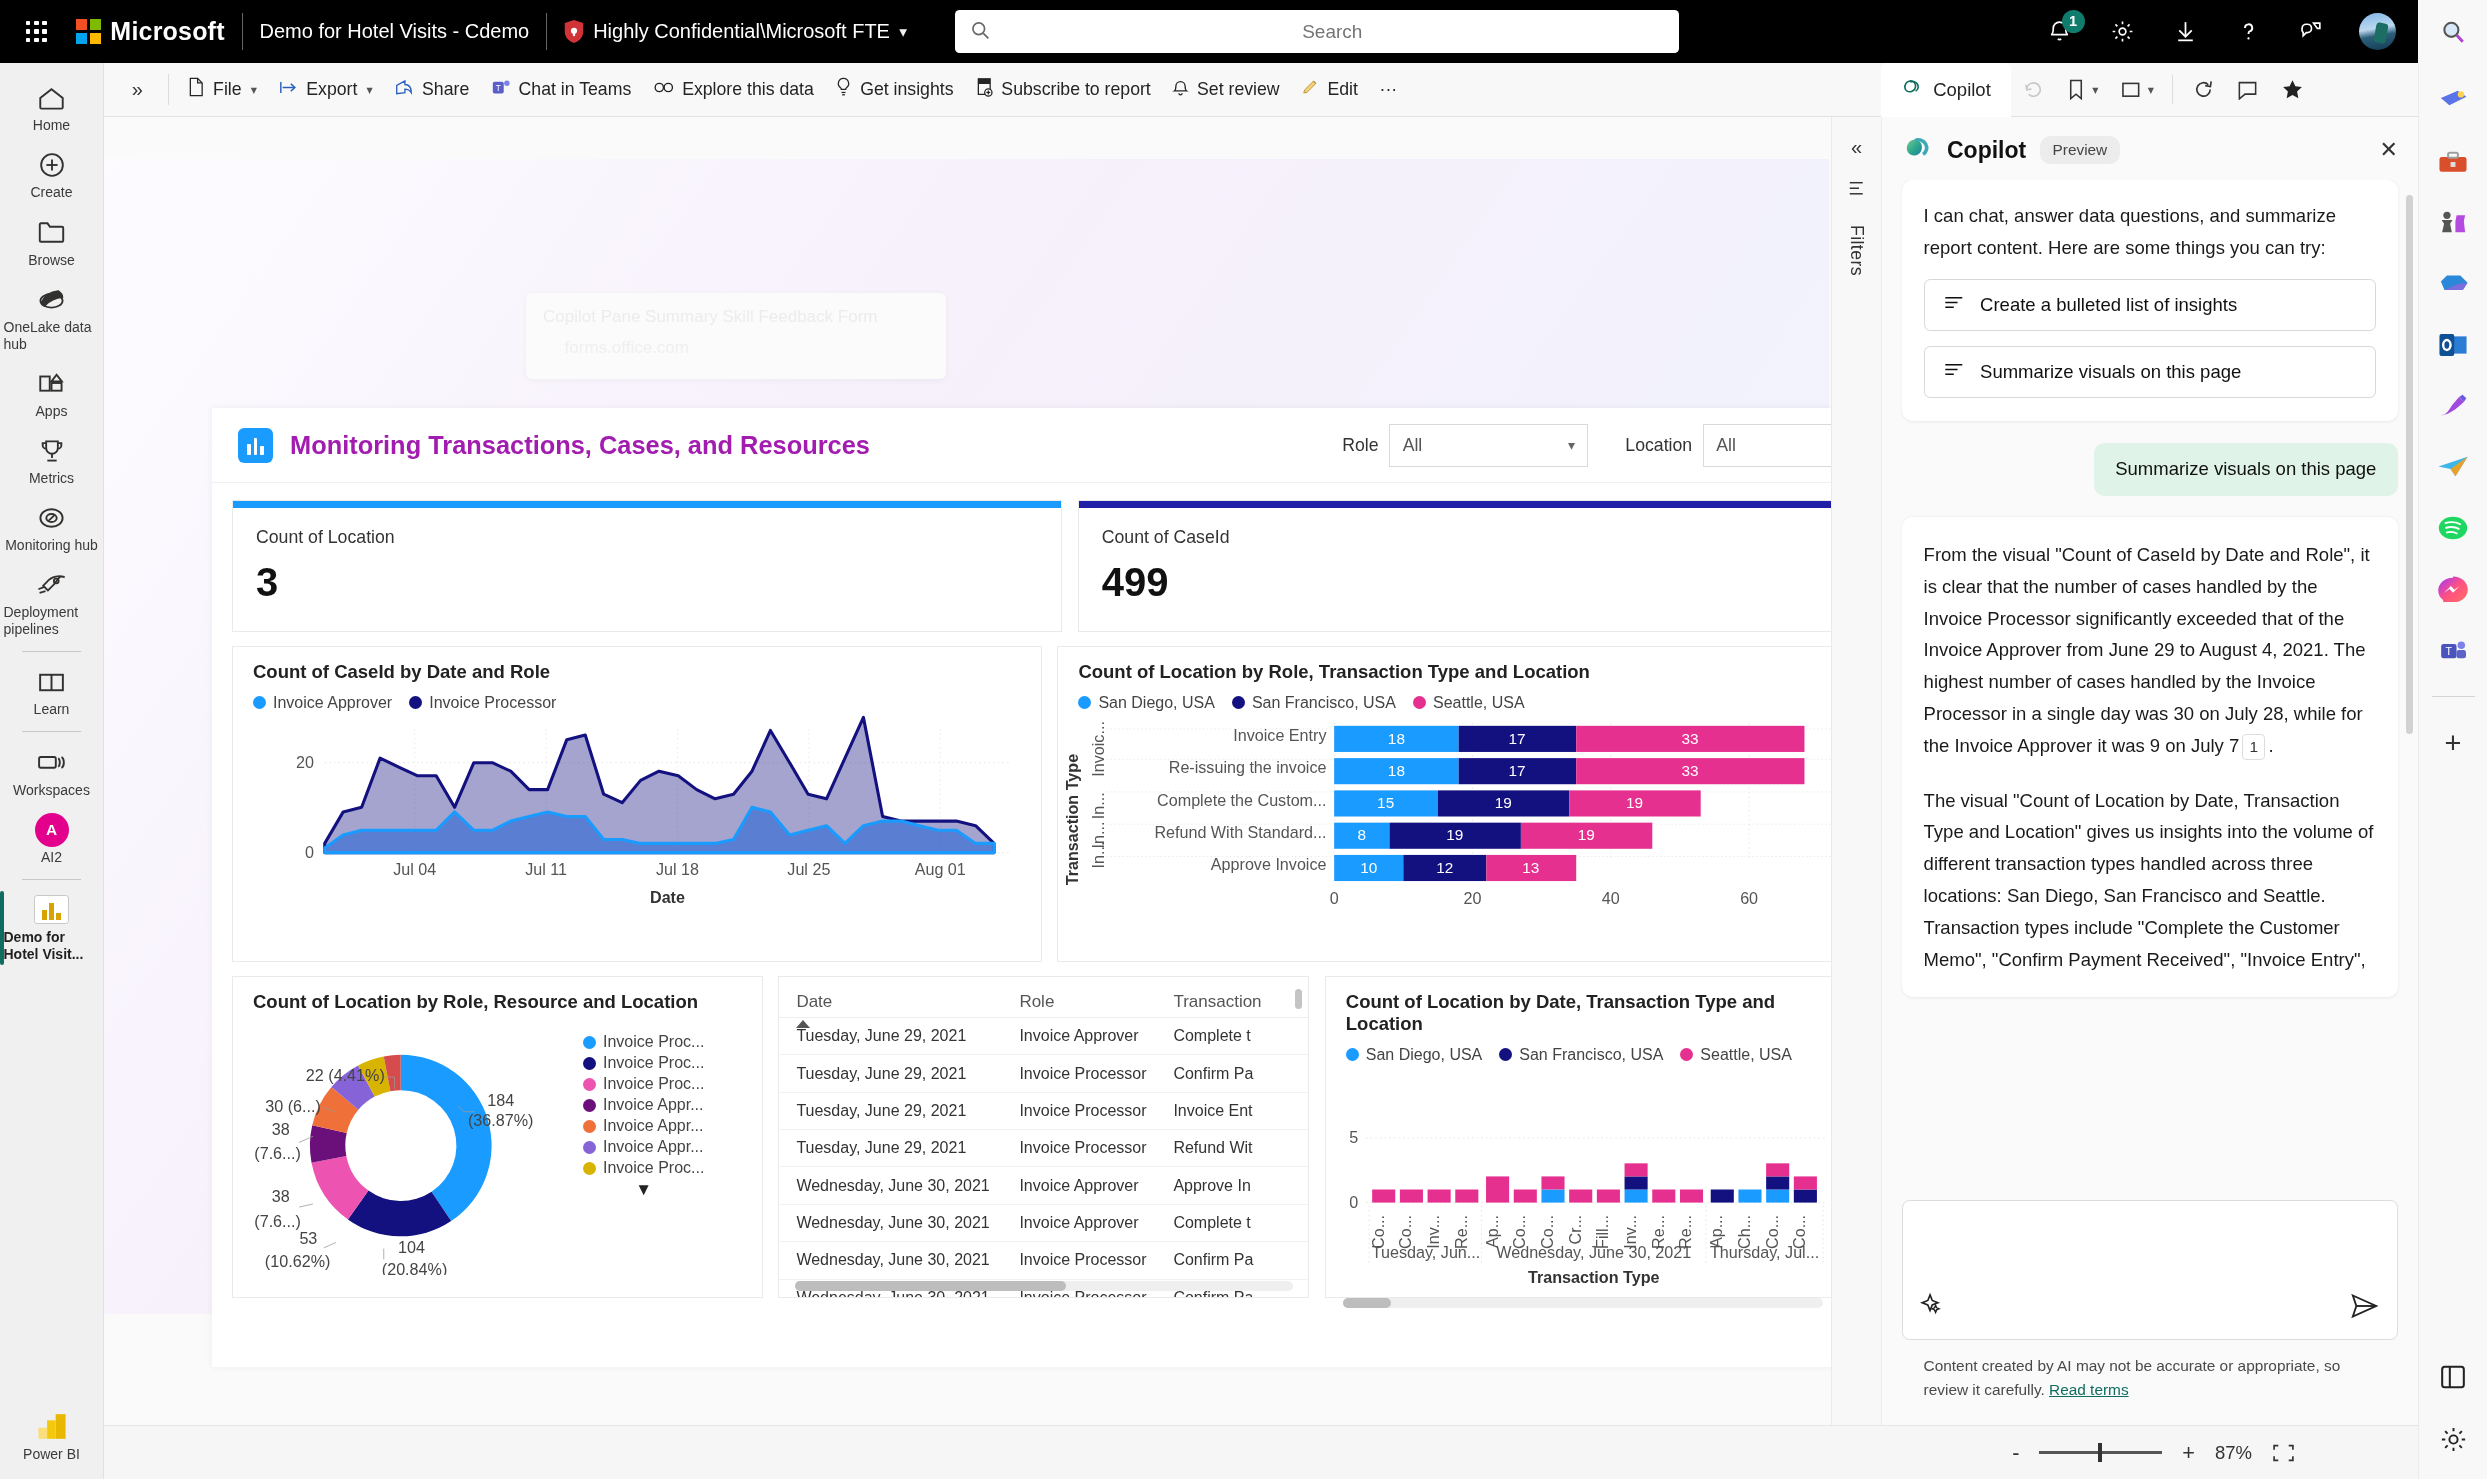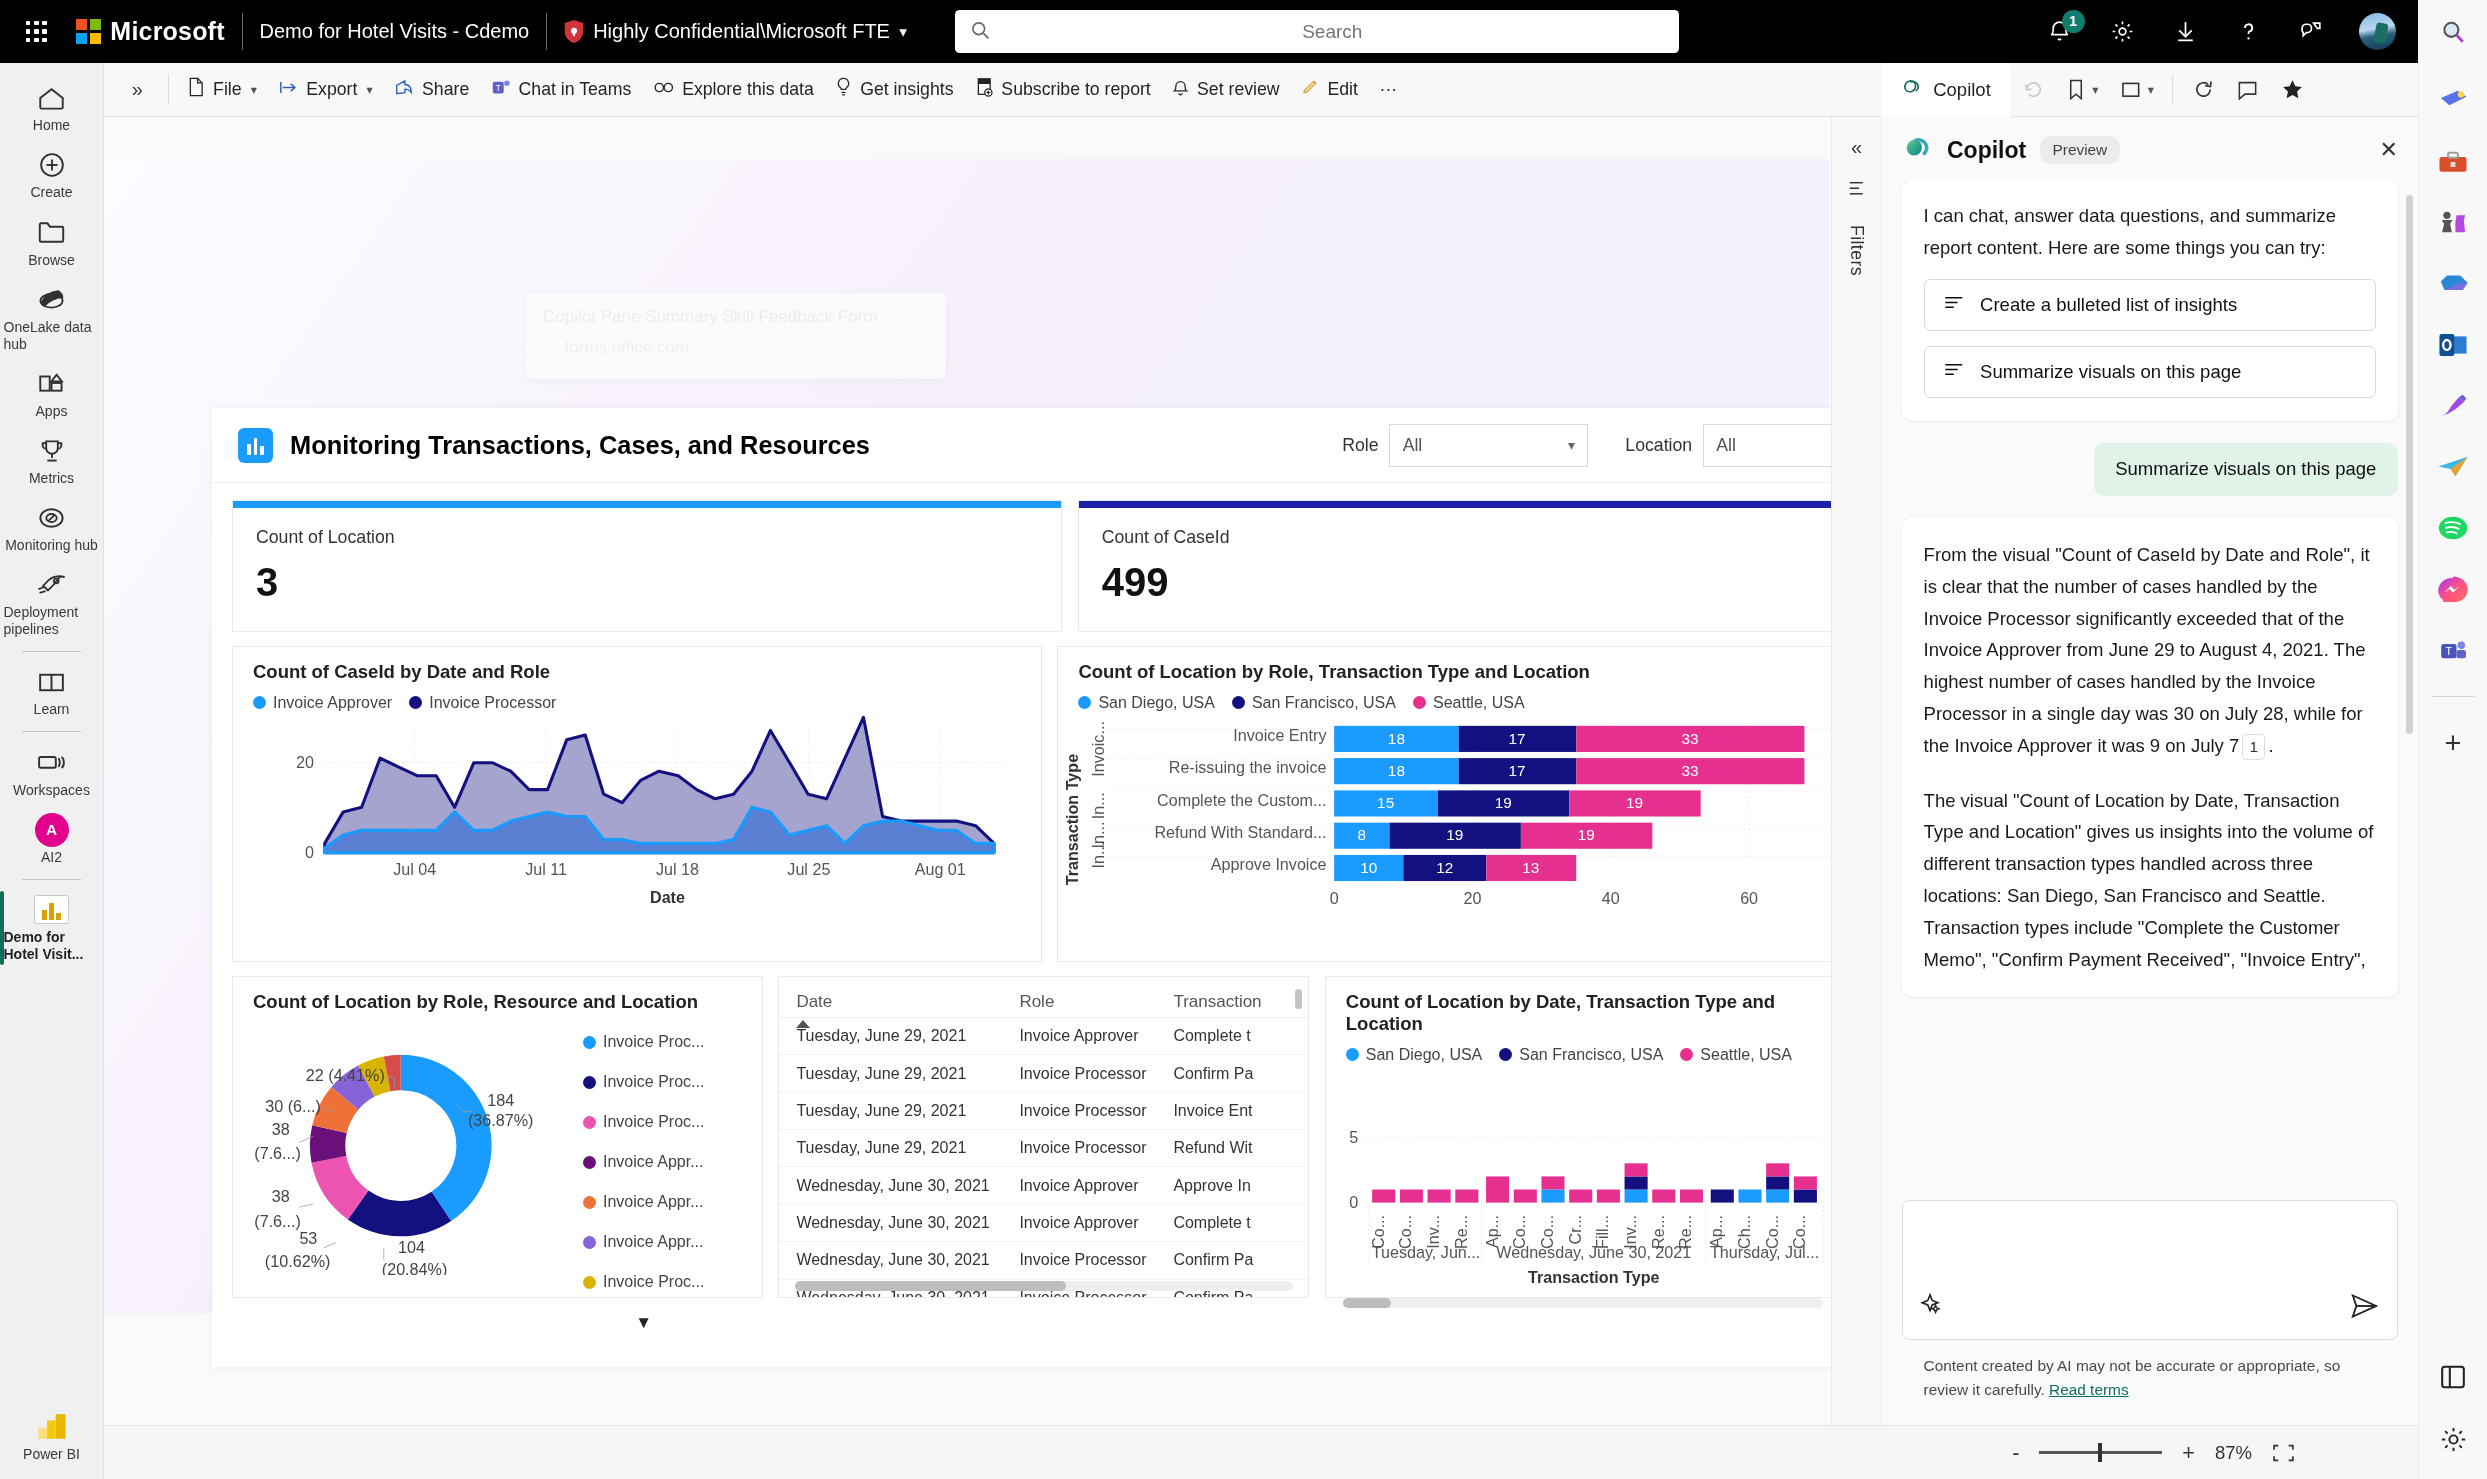--- a/index.html
+++ b/index.html
@@ -129,21 +129,21 @@
   .report {
     position: absolute; top: 291px; left: 108px; width: 1716px; height: 959px;
     background: #fff; box-shadow: 0 0 7.7px rgba(0,0,0,.06);
   }
   .rep-head { height: 75px; display: flex; align-items: center; padding: 0 26px; gap: 17px; border-bottom: 0.8px solid #f0f0f0; }
   .rep-icon {
     width: 35px; height: 35px; border-radius: 6.2px; background: #1a9bff;
     display: flex; align-items: end; justify-content: center; gap: 2.3px; padding-bottom: 7.7px;
   }
   .rep-icon i { display:block; width:3.9px; background:#fff; border-radius:0.8px; }
-  .rep-title { font-size: 25.4px; font-weight: 700; color: #000000; }
+  .rep-title { font-size: 25.4px; font-weight: 700; color: #a21caf; }
   .slicers { margin-left: auto; display: flex; align-items: center; gap: 37px; }
   .slicer { display: flex; align-items: center; gap: 10.8px; }
   .slicer-lbl { font-size: 17.7px; color: #333; }
   .slicer-box {
     width: 199px; height: 43px; border: 0.8px solid #d9d9d9; background: #fff;
     display: flex; align-items: center; padding: 0 12.3px; font-size: 17.7px; color: #555; cursor: pointer;
   }
   .slicer-box .sv { flex: 1; }
   .slicer-box .sc { font-size: 14px; color: #666; }
 
@@ -851,21 +851,21 @@
 
               <text x="98" y="300" font-size="21" fill="#444" text-anchor="middle">53</text>
               <text x="84" y="330" font-size="21" fill="#444" text-anchor="middle">(10.62%)</text>
               <path d="M118,305 L134,298" stroke="#999" fill="none"></path>
 
               <text x="232" y="312" font-size="21" fill="#444" text-anchor="middle">104</text>
               <text x="236" y="340" font-size="21" fill="#444" text-anchor="middle">(20.84%)</text>
               <path d="M196,320 L196,306" stroke="#999" fill="none"></path>
             </svg>
 
-            <div style="display:flex;flex-direction:column;gap:22px;padding-top:20px;">
+            <div style="display:flex;flex-direction:column;gap:3px;padding-top:20px;">
               <span class="lg">
                   <i class="dot" style="background:#1a9bff"></i>
                   <span>Invoice Proc...</span>
                 </span>
               <span class="lg">
                   <i class="dot" style="background:#13117f"></i>
                   <span>Invoice Proc...</span>
                 </span>
               <span class="lg">
                   <i class="dot" style="background:#ed53b0"></i>

